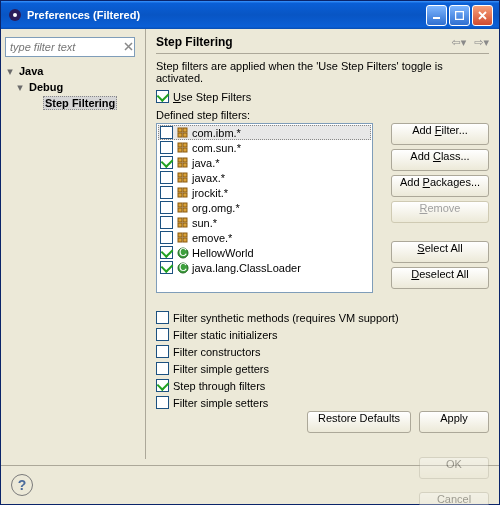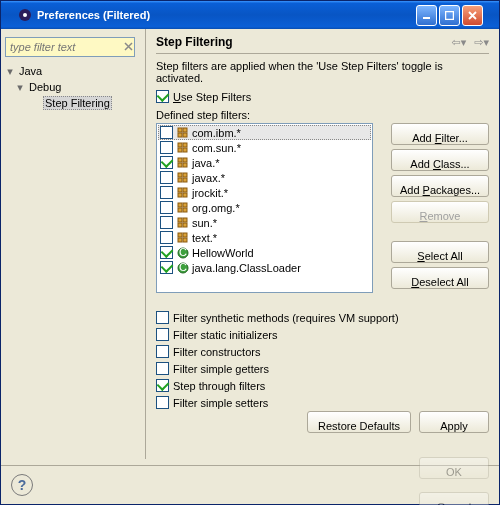--- a/index.html
+++ b/index.html
@@ -1,54 +1,54 @@
 <!DOCTYPE html>
 <html><head>
 <meta charset="utf-8">
 <style>
   * { box-sizing: border-box; font-family: Tahoma, sans-serif; font-size: 11px; }
   body { margin: 0; background: #ece9d8; width: 500px; height: 505px; overflow: hidden; }
   .window { width: 500px; height: 505px; background: #ece9d8; border: 1px solid #0a246a; display: flex; flex-direction: column; }
-  .titlebar { height: 28px; background: linear-gradient(to bottom, #3a95ff 0%, #0a5fd6 8%, #0855c4 50%, #0a5fd6 92%, #084db0 100%); display: flex; align-items: center; padding: 0 16px; color: #fff; font-weight: bold; font-size: 12px; }
+  .titlebar { height: 28px; background: linear-gradient(to bottom, #3a95ff 0%, #0a5fd6 8%, #0855c4 50%, #0a5fd6 92%, #084db0 100%); display: flex; align-items: center; padding: 0 6px; color: #fff; font-weight: bold; font-size: 12px; }
   .titlebar .icon { width: 16px; height: 16px; margin-right: 4px; }
   .title-controls { margin-left: auto; display: flex; gap: 2px; }
   .title-btn { width: 21px; height: 21px; border: 1px solid #fff; border-radius: 3px; display: flex; align-items: center; justify-content: center; color: #fff; }
   .tb-min, .tb-max { background: linear-gradient(to bottom, #7eb6ff, #2f6fd0); }
   .tb-close { background: linear-gradient(to bottom, #f7a07a, #d04b2f); }
   .body { flex: 1; display: flex; flex-direction: column; }
   .split { flex: 1; display: flex; }
   .left { width: 145px; border-right: 1px solid #aca899; padding: 4px; display: flex; flex-direction: column; }
   .filter-box { margin: 4px 0 6px 0; }
-  .filter-input { width: 130px; height: 20px; border: 1px solid #7f9db9; padding: 2px 18px 2px 4px; color: #808080; font-style: italic; background: #fef9c3; }
+  .filter-input { width: 130px; height: 20px; border: 1px solid #7f9db9; padding: 2px 18px 2px 4px; color: #808080; font-style: italic; background: #ffffff; }
   .filter-wrap { position: relative; }
   .filter-clear { position: absolute; right: 6px; top: 3px; width: 13px; height: 13px; color: #8a8a8a; cursor: pointer; }
   .tree { font-size: 11px; }
   .tree-node { display: flex; align-items: center; height: 16px; }
   .tri { width: 10px; text-align: center; color: #6b6b6b; margin-right: 2px; }
-  .tree-label { padding: 0 2px; }
+  .tree-label { padding: 0 2px; font-weight: bold; }
   .tree-label.selected { background: #d6d6d6; border: 1px dotted #888; padding: 0 1px; }
   .right { flex: 1; padding: 6px 10px 4px 10px; display: flex; flex-direction: column; }
   .right-header { display: flex; align-items: center; }
   .section-title { font-weight: bold; font-size: 12px; }
   .nav-icons { margin-left: auto; display: flex; gap: 8px; color: #8a8a8a; }
   .hr { border-bottom: 1px solid #aca899; margin: 4px 0 6px 0; }
   .desc { margin-bottom: 4px; }
   .chk-row { display: flex; align-items: center; height: 17px; }
   .chk { width: 13px; height: 13px; border: 1px solid #1c5180; background: #fff; display: inline-flex; align-items: center; justify-content: center; margin-right: 4px; }
   .chk.checked::after { content: ""; display: block; width: 8px; height: 6px; border-left: 2px solid #21a121; border-bottom: 2px solid #21a121; transform: rotate(-45deg) translate(1px, -1px); }
   .underline { text-decoration: underline; }
   .filters-area { display: flex; gap: 18px; margin-top: 2px; }
   .filters-list { flex: 1; border: 1px solid #7f9db9; background: #fff; height: 170px; padding: 1px; overflow: hidden; }
   .filter-item { display: flex; align-items: center; height: 15px; padding-left: 2px; }
   .filter-item.sel { background: #e8e8e8; border: 1px dotted #888; padding-left: 1px; }
   .pkg-icon { width: 12px; height: 12px; display: inline-block; margin-right: 3px; }
   .pkg-icon svg, .cls-icon svg { display: block; }
   .cls-icon { width: 12px; height: 12px; display: inline-block; margin-right: 3px; }
   .buttons-col { display: flex; flex-direction: column; gap: 4px; width: 98px; }
-  .btn { height: 22px; border: 1px solid #aca899; background: linear-gradient(to bottom, #fff, #ece9d8); border-radius: 3px; padding: 0 6px; display: flex; align-items: flex-end; justify-content: center; cursor: pointer; }
+  .btn { height: 22px; border: 1px solid #aca899; background: linear-gradient(to bottom, #fff, #ece9d8); border-radius: 3px; padding: 0 6px; display: flex; align-items: flex-start; justify-content: center; cursor: pointer; }
   .btn.disabled { color: #a0a0a0; border-color: #cfcab3; cursor: default; }
   .spacer { height: 10px; }
   .lower-checks { margin-top: 16px; }
   .bottom-btns { display: flex; justify-content: flex-end; gap: 8px; }
   .btn-wide { width: 104px; }
   .separator { border-top: 1px solid #aca899; margin: 6px 0 0 0; }
   .footer { height: 38px; display: flex; align-items: center; padding: 0 10px; }
   .help-icon { width: 22px; height: 22px; border: 1px solid #7a7a7a; border-radius: 50%; display: flex; align-items: center; justify-content: center; color: #4a6b9b; font-weight: bold; font-size: 14px; }
   .footer-btns { margin-left: auto; display: flex; gap: 13px; opacity: 0.35; flex-direction: column; }
   .indent1 { margin-left: 10px; }
@@ -218,21 +218,21 @@
               <div class="filter-item">
                 <span class="chk"></span>
                 <span class="pkg-icon">
                   <svg width="12" height="12">
                     <rect x="1" y="1" width="4" height="4" fill="#d9a23a" stroke="#8a5a10"></rect>
                     <rect x="6" y="1" width="4" height="4" fill="#d9a23a" stroke="#8a5a10"></rect>
                     <rect x="1" y="6" width="4" height="4" fill="#d9a23a" stroke="#8a5a10"></rect>
                     <rect x="6" y="6" width="4" height="4" fill="#d9a23a" stroke="#8a5a10"></rect>
                   </svg>
                 </span>
-                <span>text.*</span>
+                <span>emove.*</span>
               </div>
               <div class="filter-item">
                 <span class="chk checked"></span>
                 <span class="cls-icon">
                   <svg width="12" height="12">
                     <circle cx="6" cy="6" r="5" fill="#3da03d" stroke="#1e661e"></circle>
                     <text x="6" y="9" font-size="8" text-anchor="middle" fill="#fff" font-family="Tahoma">C</text>
                   </svg>
                 </span>
                 <span>HellowWorld</span>

